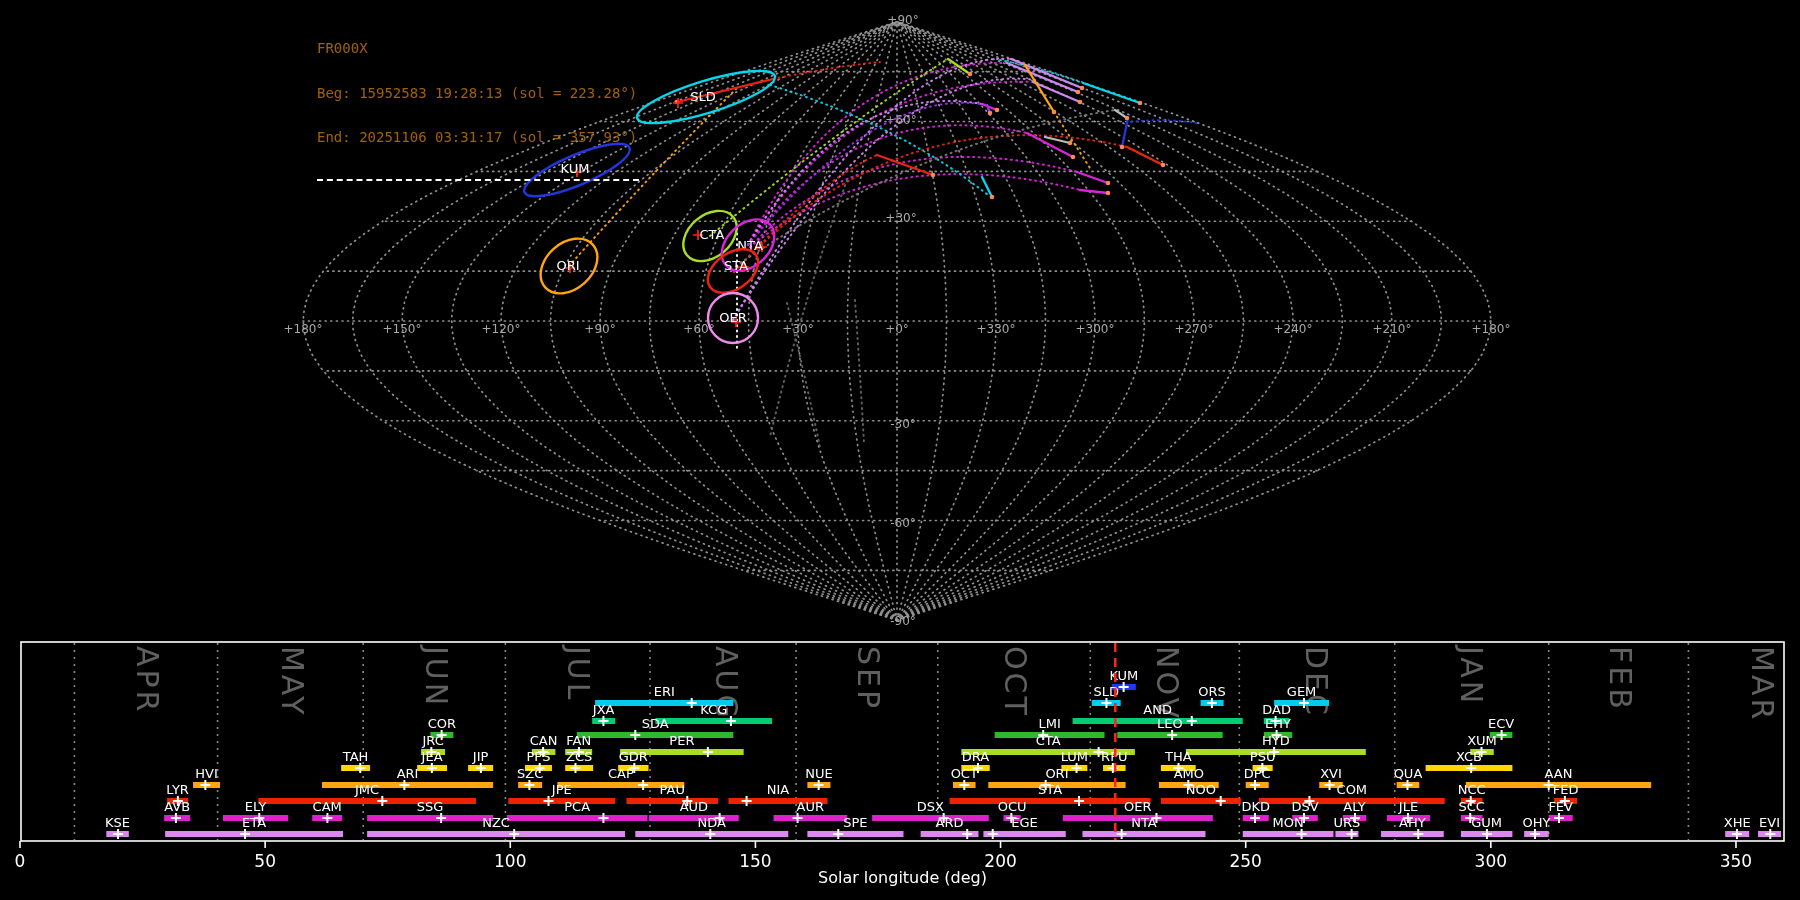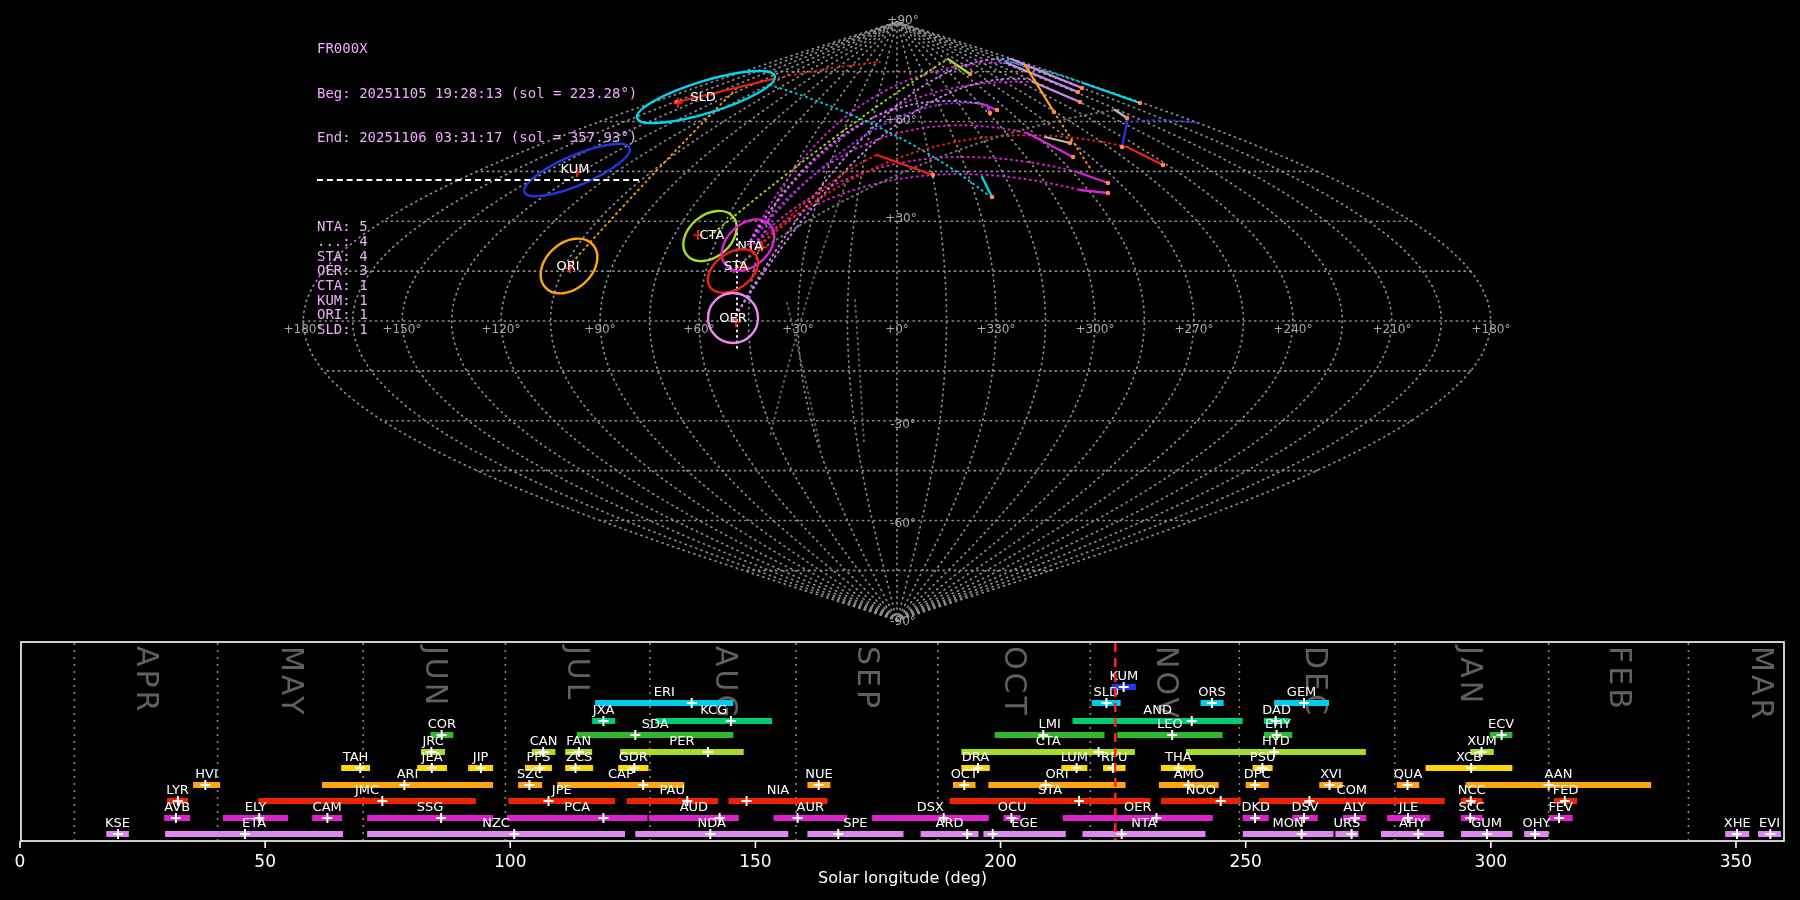--- a/index.html
+++ b/index.html
@@ -1,19 +1,19 @@
 <!DOCTYPE html>
 <html><head>
 <meta charset="utf-8">
 <style>
   html,body{margin:0;padding:0;background:#000;}
   .screen{position:relative;width:1800px;height:900px;background:#000;overflow:hidden;
           font-family:"DejaVu Sans", sans-serif;}
   #scene{position:absolute;left:0;top:0;}
-  .hdr{position:absolute;left:317px;top:12px;color:#f0abfc;
+  .hdr{position:absolute;left:317px;top:12px;color:#a16207;
        font-family:"DejaVu Sans Mono", monospace;font-size:14px;line-height:14.7px;white-space:pre;}
   .hdr-sep{width:322px;height:0;border-top:2px dashed #fff;margin:5px 0 9px 0;}
 </style>
 </head>
 <body>
 
 <div class="screen">
   <svg id="scene" width="1800" height="900" viewBox="0 0 1800 900">
       <g>
         <line x1="1050.7385127908974" y1="570.375" x2="743.2614872091027" y2="570.375" stroke="#8f8f8f" stroke-width="1.7" stroke-dasharray="1 4.6" stroke-linecap="round" fill="none"></line>
@@ -455,18 +455,17 @@
         <line x1="1490.8333333333333" y1="841" x2="1490.8333333333333" y2="848" stroke="#fff" stroke-width="1.6"></line>
         <text x="1490.8333333333333" y="867" fill="#fff" font-size="17" text-anchor="middle">300</text>
         <line x1="1735.9722222222222" y1="841" x2="1735.9722222222222" y2="848" stroke="#fff" stroke-width="1.6"></line>
         <text x="1735.9722222222222" y="867" fill="#fff" font-size="17" text-anchor="middle">350</text>
         <text x="902.5" y="883" fill="#fff" font-size="16" text-anchor="middle">Solar longitude (deg)</text>
       </g>
     </svg>
 
   <div class="hdr">
     <div>FR000X</div>
-    <div>Beg: 20251105 19:28:13 (sol = 223.28°)</div>
+    <div>Beg: 15952583 19:28:13 (sol = 223.28°)</div>
     <div>End: 20251106 03:31:17 (sol = 357.93°)</div>
     <div class="hdr-sep"></div>
-    <div id="shower-counts"><div>NTA: 5</div><div>...: 4</div><div>STA: 4</div><div>OER: 3</div><div>CTA: 1</div><div>KUM: 1</div><div>ORI: 1</div><div>SLD: 1</div></div>
   </div>
 </div>
 
 </body></html>

